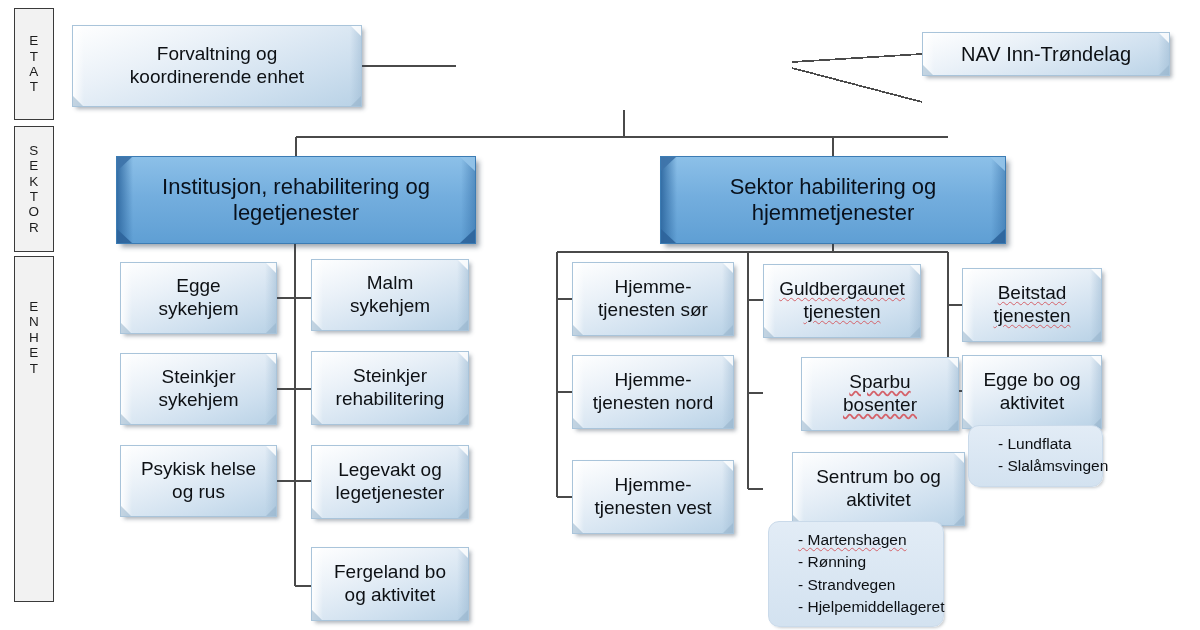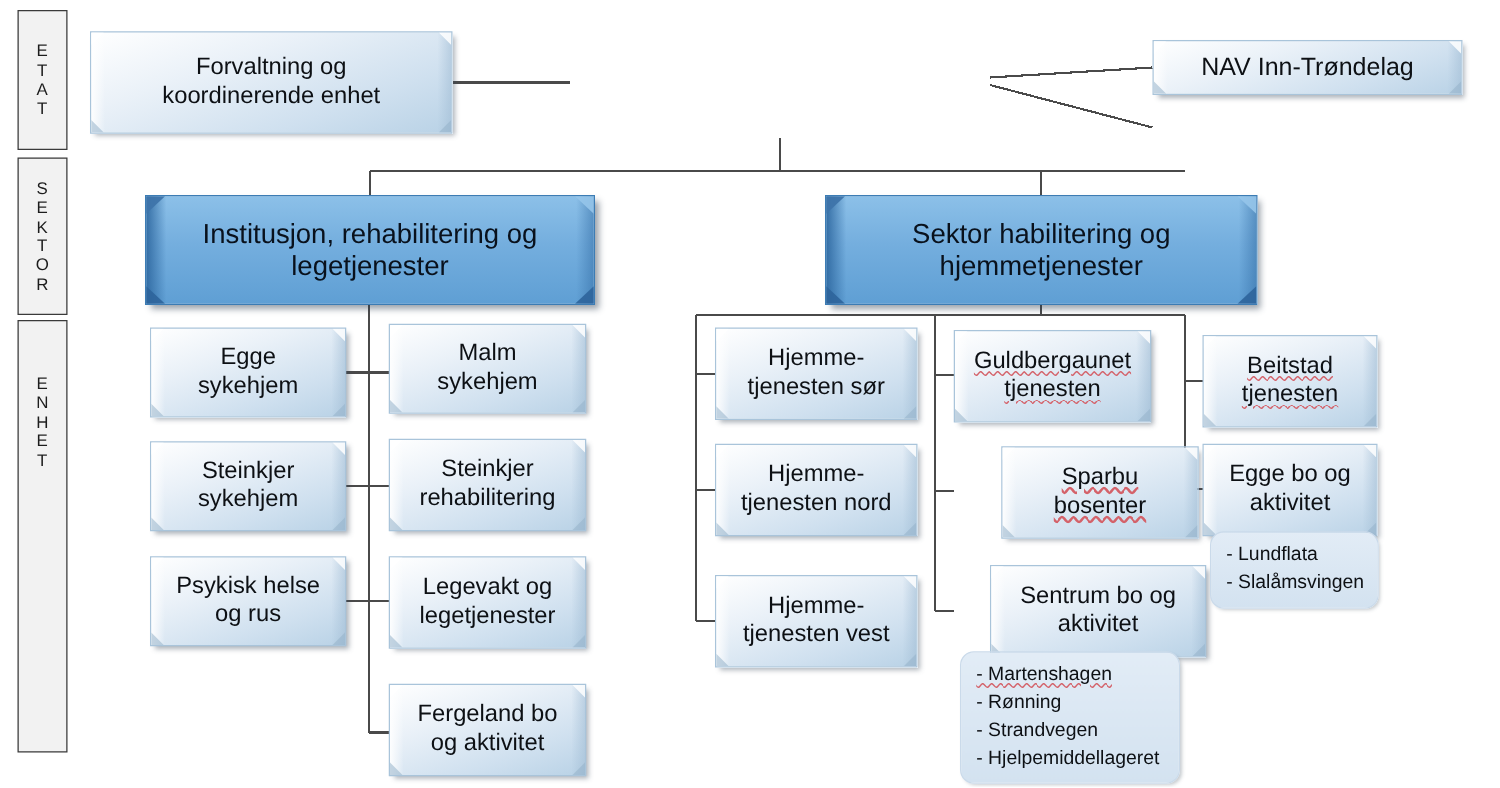--- a/index.html
+++ b/index.html
@@ -124,21 +124,21 @@
   .dark .bev i.rt{top:0;right:0;width:14px;height:100%;background:linear-gradient(270deg,rgba(52,110,166,.55),rgba(255,255,255,0));}
 
   
   .callout{
     position:absolute;
     box-sizing:border-box;
     background:linear-gradient(180deg,#e2ecf6 0%,#d3e2f0 100%);
     border-radius:11px;
     border:1px solid #cadaea;
     box-shadow:2px 2px 3px -1px rgba(70,85,100,.3);
-    padding:7px 10px 8px 12px;
+    padding:7px 10px 8px 29px;
     z-index:2;
     font-size:15.5px;
     line-height:1.44;
     color:#0d1014;
     text-align:left;
   }
   .callout .ln{display:block;white-space:nowrap;}
   
   .sq{
     text-decoration-line:underline;

